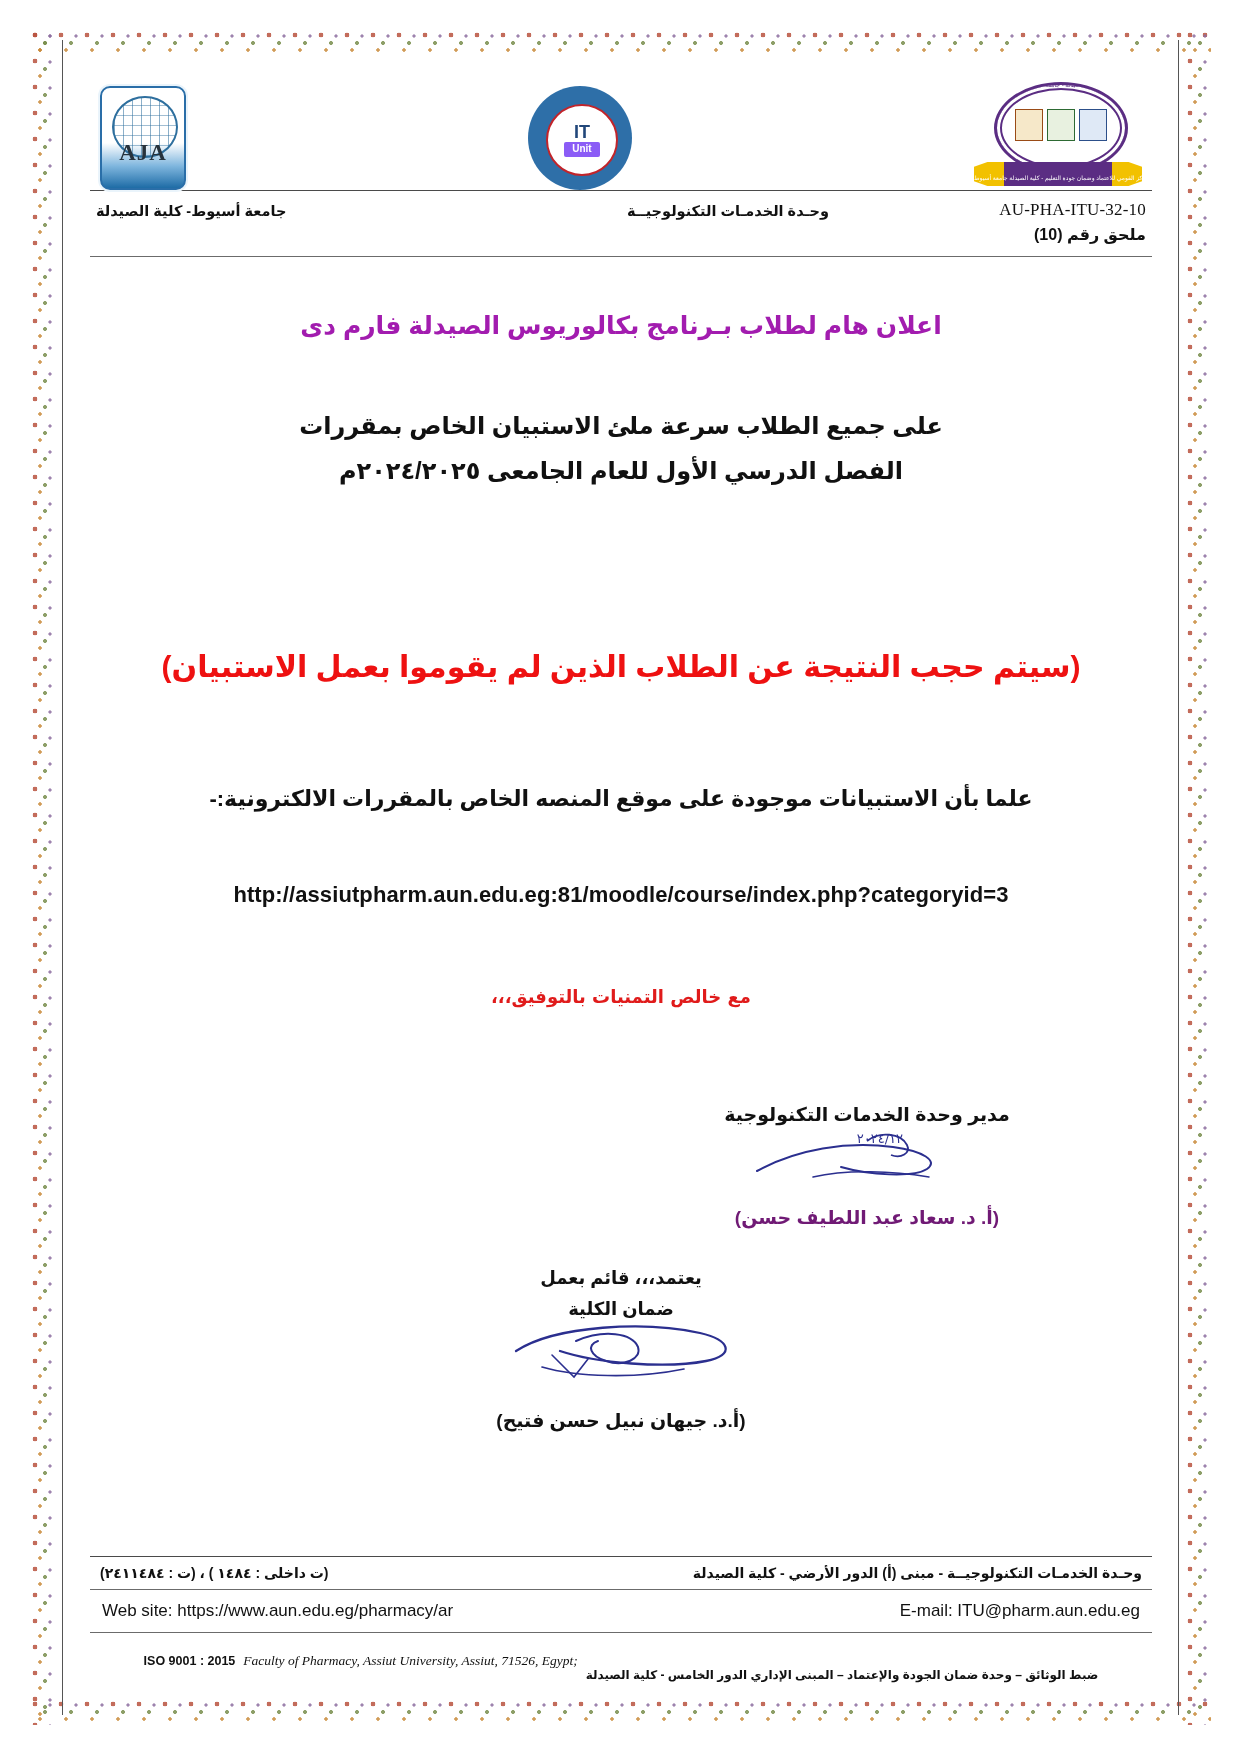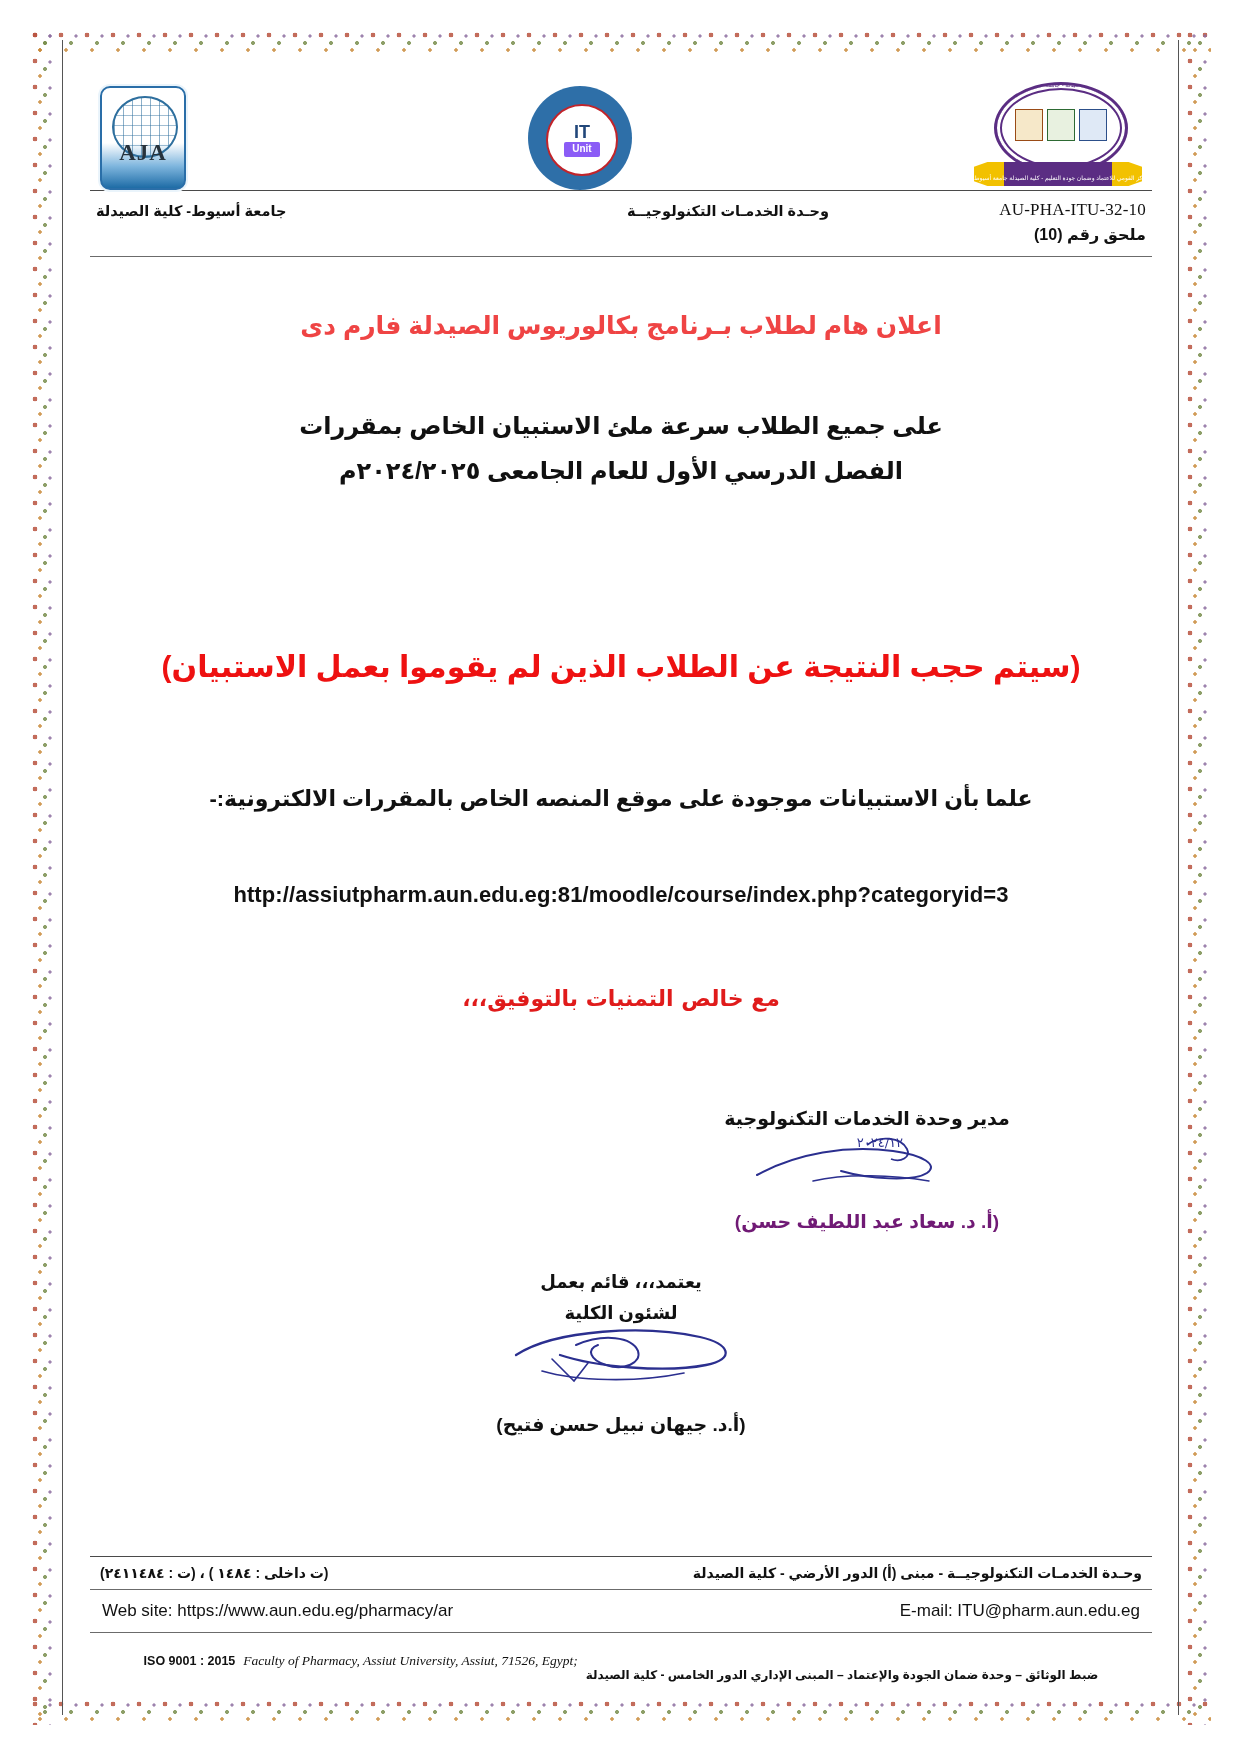--- a/index.html
+++ b/index.html
@@ -172,21 +172,21 @@
   .hdr-mid { font-size:14.5px; color:#111; padding-top:4px; letter-spacing:.2px; }
   .hdr-glyph { font-size:16px; color:#111; padding-top:4px; }
   .hdr-right { font-size:14.5px; color:#111; padding-top:4px; }
 
   .hdr-rule2 { height:0; border-top:1.2px solid #6b6b6b; }
 
   
   .body-wrap { padding: 34px 24px 0 24px; text-align:center; }
 
   .title-line {
-    font-size: 25px; font-weight: 700; color:#ef4444;
+    font-size: 25px; font-weight: 700; color:#a21caf;
     margin: 14px 0 0 0; line-height:1.6;
   }
   .para {
     font-size: 24px; font-weight:700; color:#111;
     line-height: 1.9; margin: 0;
   }
   .para-block { margin-top: 58px; }
 
   .warning {
     color:#ee1111; font-size: 30px; font-weight:700;
@@ -200,21 +200,21 @@
     margin-top: 90px; line-height:1.8;
   }
 
   .url {
     direction: ltr;
     font-size: 22px; font-weight:700; color:#111;
     margin-top: 64px; letter-spacing:.1px;
   }
 
   .wishes {
-    color:#e01b1b; font-size: 22px; font-weight:700;
+    color:#e01b1b; font-size: 18px; font-weight:700;
     margin-top: 78px; letter-spacing:.5px;
     font-family:"DejaVu Sans", sans-serif;
   }
 
   
   .sig-area { margin-top: 96px; padding: 0 26px; position:relative; }
   .sig-row { display:flex; justify-content:space-between; align-items:flex-start; }
   .sig-col { width: 470px; text-align:center; position:relative; }
   .sig-role { font-size:19px; font-weight:700; color:#111; }
   .sig-name { font-size:19px; font-weight:700; color:#701a75; margin-top:80px; }
@@ -355,21 +355,21 @@
               <text x="186" y="18" font-size="13" fill="#2b2f8f" font-family="DejaVu Sans, sans-serif">٢٠٢٤/١٢</text>
             </svg>
           </div>
           <div class="sig-name">(أ. د. سعاد عبد اللطيف حسن)</div>
         </div>
 
       </div>
 
       <div class="approve-block">
         <div class="approve-line">يعتمد،،، قائم بعمل</div>
-        <div class="approve-line">لشئون الكلية</div>
+        <div class="approve-line">ضمان الكلية</div>
         <div class="dean-scribble">
           <svg viewBox="0 0 330 78" xmlns="http://www.w3.org/2000/svg">
             <path d="M60 40 C100 14, 190 10, 244 22 C274 29, 280 44, 250 50 C210 58, 140 52, 104 40" fill="none" stroke="#2b2f8f" stroke-width="2.3" stroke-linecap="round"></path>
             <path d="M120 30 C148 18, 176 22, 182 36 C186 48, 168 56, 150 50 C134 45, 130 34, 142 30" fill="none" stroke="#2b2f8f" stroke-width="2" stroke-linecap="round"></path>
             <path d="M86 56 C120 66, 180 68, 228 58" fill="none" stroke="#2b2f8f" stroke-width="1.7" stroke-linecap="round"></path>
             <path d="M96 44 L118 66 L132 48" fill="none" stroke="#2b2f8f" stroke-width="1.6" stroke-linecap="round"></path>
           </svg>
         </div>
         <div class="dean-name">(أ.د. جيهان نبيل حسن فتيح)</div>
       </div>

